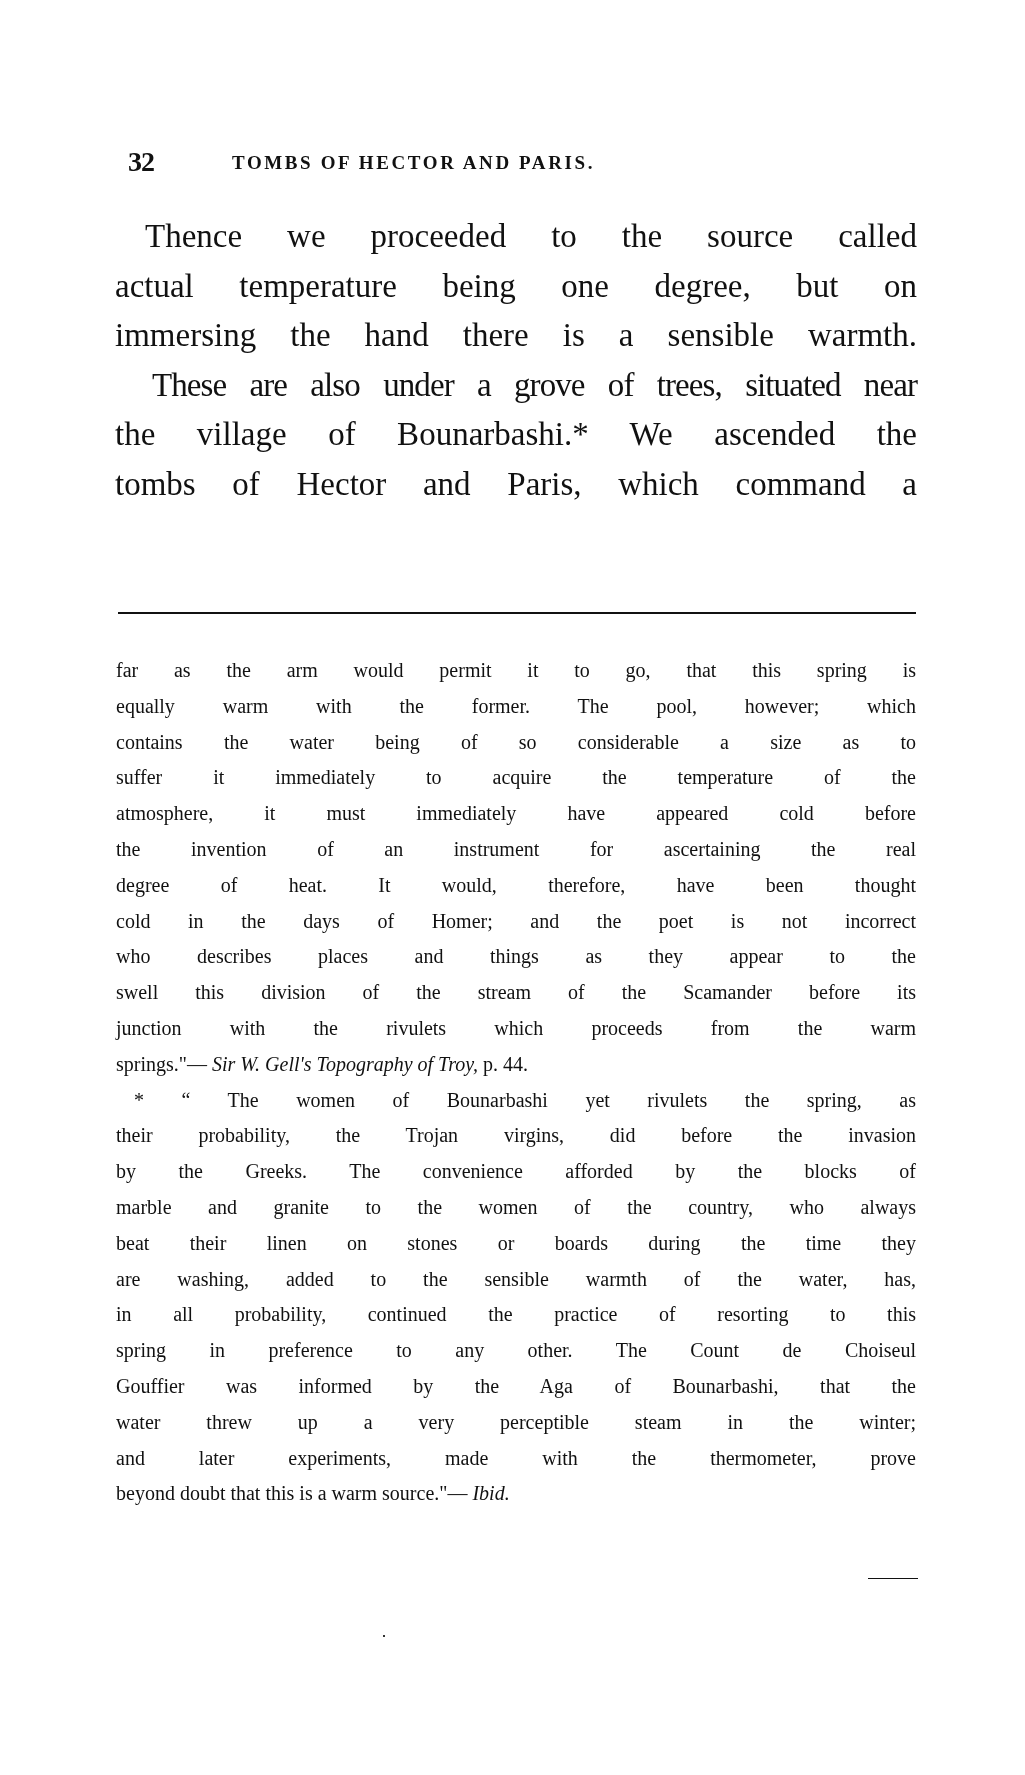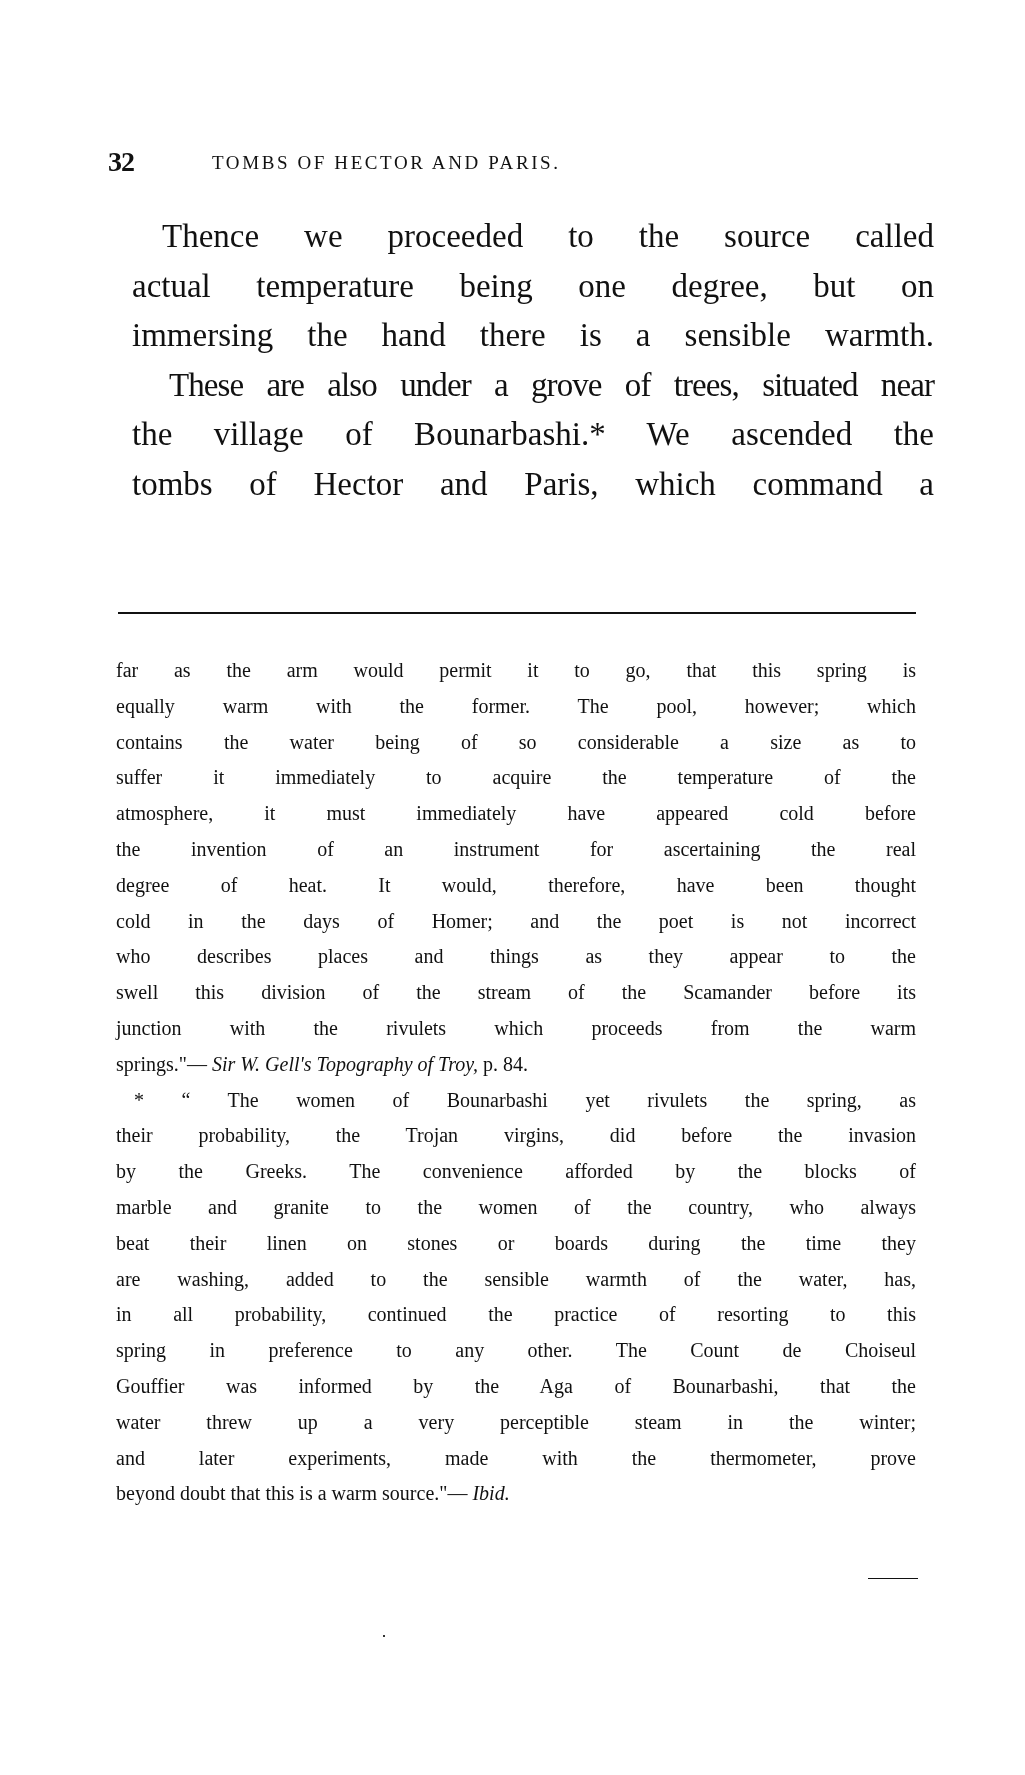--- a/index.html
+++ b/index.html
@@ -18,44 +18,44 @@
     .page {
       position: absolute;
       left: 0;
       top: 0;
       width: 1025px;
       height: 1775px;
     }
     .running-head {
       position: absolute;
       top: 146px;
-      left: 108px;
+      left: 128px;
       width: 800px;
       height: 40px;
       font-family: "Liberation Serif", "DejaVu Serif", serif;
     }
     .page-number {
       position: absolute;
       left: 0;
       top: 0;
       font-size: 28px;
       font-weight: bold;
       letter-spacing: -1px;
     }
     .running-title {
       position: absolute;
       left: 104px;
       top: 6px;
       font-size: 19px;
       letter-spacing: 2.6px;
-      font-weight: normal;
+      font-weight: bold;
     }
     .main-text {
       position: absolute;
-      left: 132px;
+      left: 115px;
       top: 212px;
       width: 802px;
       font-size: 33px;
       line-height: 49.6px;
     }
     .main-text .line {
       display: block;
       text-align: justify;
       text-align-last: justify;
       white-space: nowrap;
@@ -139,21 +139,21 @@
     <span class="line">equally warm with the former. The pool, however; which</span>
     <span class="line">contains the water being of so considerable a size as to</span>
     <span class="line">suffer it immediately to acquire the temperature of the</span>
     <span class="line">atmosphere, it must immediately have appeared cold before</span>
     <span class="line">the invention of an instrument for ascertaining the real</span>
     <span class="line">degree of heat. It would, therefore, have been thought</span>
     <span class="line">cold in the days of Homer; and the poet is not incorrect</span>
     <span class="line">who describes places and things as they appear to the</span>
     <span class="line">swell this division of the stream of the Scamander before its</span>
     <span class="line">junction with the rivulets which proceeds from the warm</span>
-    <span class="line last"><span>springs."— </span><span class="ital">Sir W. Gell's Topography of Troy,</span><span> p. 84.</span></span>
+    <span class="line last"><span>springs."— </span><span class="ital">Sir W. Gell's Topography of Troy,</span><span> p. 44.</span></span>
 
     <span class="line indent">* “ The women of Bounarbashi yet rivulets the spring, as</span>
     <span class="line">their probability, the Trojan virgins, did before the invasion</span>
     <span class="line">by the Greeks. The convenience afforded by the blocks of</span>
     <span class="line">marble and granite to the women of the country, who always</span>
     <span class="line">beat their linen on stones or boards during the time they</span>
     <span class="line">are washing, added to the sensible warmth of the water, has,</span>
     <span class="line">in all probability, continued the practice of resorting to this</span>
     <span class="line">spring in preference to any other. The Count de Choiseul</span>
     <span class="line">Gouffier was informed by the Aga of Bounarbashi, that the</span>

